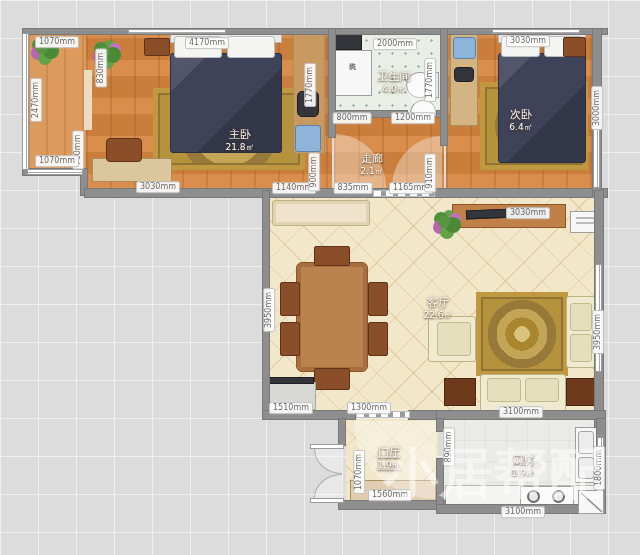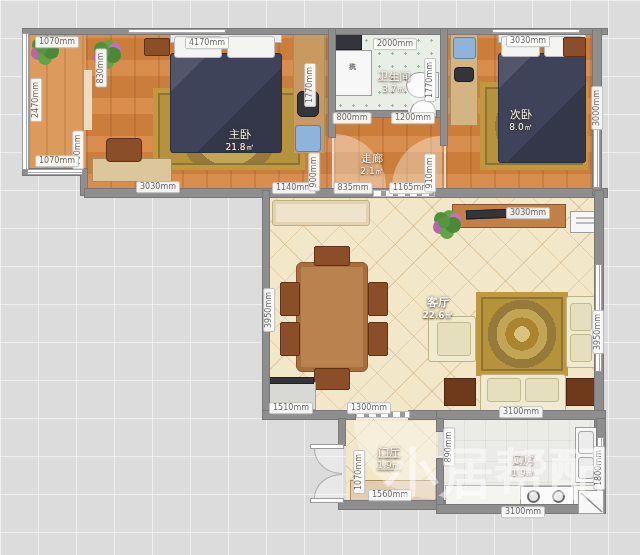--- a/index.html
+++ b/index.html
@@ -213,31 +213,31 @@
   <div class="f" style="left:310px;top:498px;width:34px;height:5px;background:#fff;border:1px solid #9b9b9b;z-index:33;"></div>
   <div class="f" style="left:314px;top:449px;width:28px;height:25px;border-left:1px solid #adadad;border-bottom:1px solid #adadad;border-radius:0 0 0 100%;background:rgba(255,255,255,.35);z-index:25;"></div>
   <div class="f" style="left:314px;top:474px;width:28px;height:24px;border-left:1px solid #adadad;border-top:1px solid #adadad;border-radius:100% 0 0 0;background:rgba(255,255,255,.35);z-index:25;"></div>
 
   <div class="room-label f" style="left:240px;top:140px;">
     <span>主卧</span>
     <span class="area">21.8㎡</span>
   </div>
   <div class="room-label f" style="left:394px;top:82px;">
     <span>卫生间</span>
-    <span class="area">3.7㎡</span>
+    <span class="area">4.0㎡</span>
   </div>
   <div class="room-label f" style="left:521px;top:120px;">
     <span>次卧</span>
-    <span class="area">8.0㎡</span>
+    <span class="area">6.4㎡</span>
   </div>
   <div class="room-label f" style="left:372px;top:164px;">
     <span>走廊</span>
     <span class="area">2.1㎡</span>
   </div>
-  <div class="room-label f" style="left:438px;top:308px;font-weight:bold;">
+  <div class="room-label f" style="left:438px;top:308px;">
     <span>客厅</span>
     <span class="area">22.6㎡</span>
   </div>
   <div class="room-label f" style="left:389px;top:458px;text-decoration:underline;">
     <span>门厅</span>
     <span class="area">1.9㎡</span>
   </div>
   <div class="room-label f" style="left:523px;top:466px;">
     <span>厨房</span>
     <span class="area">1.9㎡</span>

